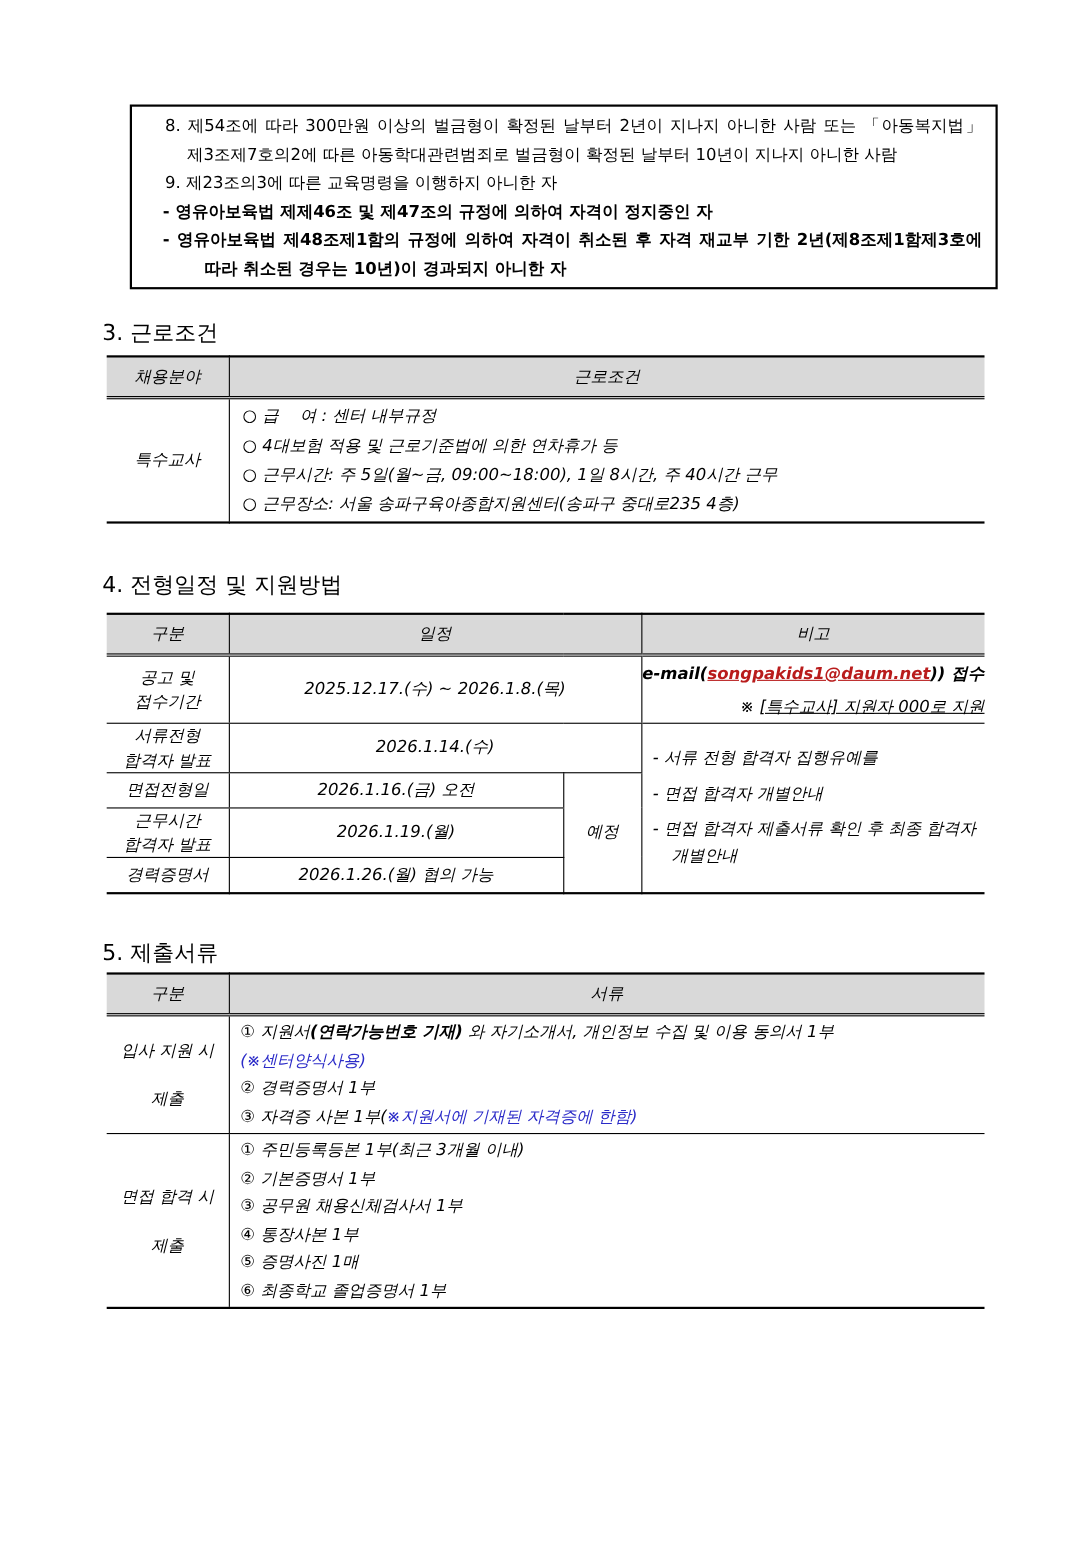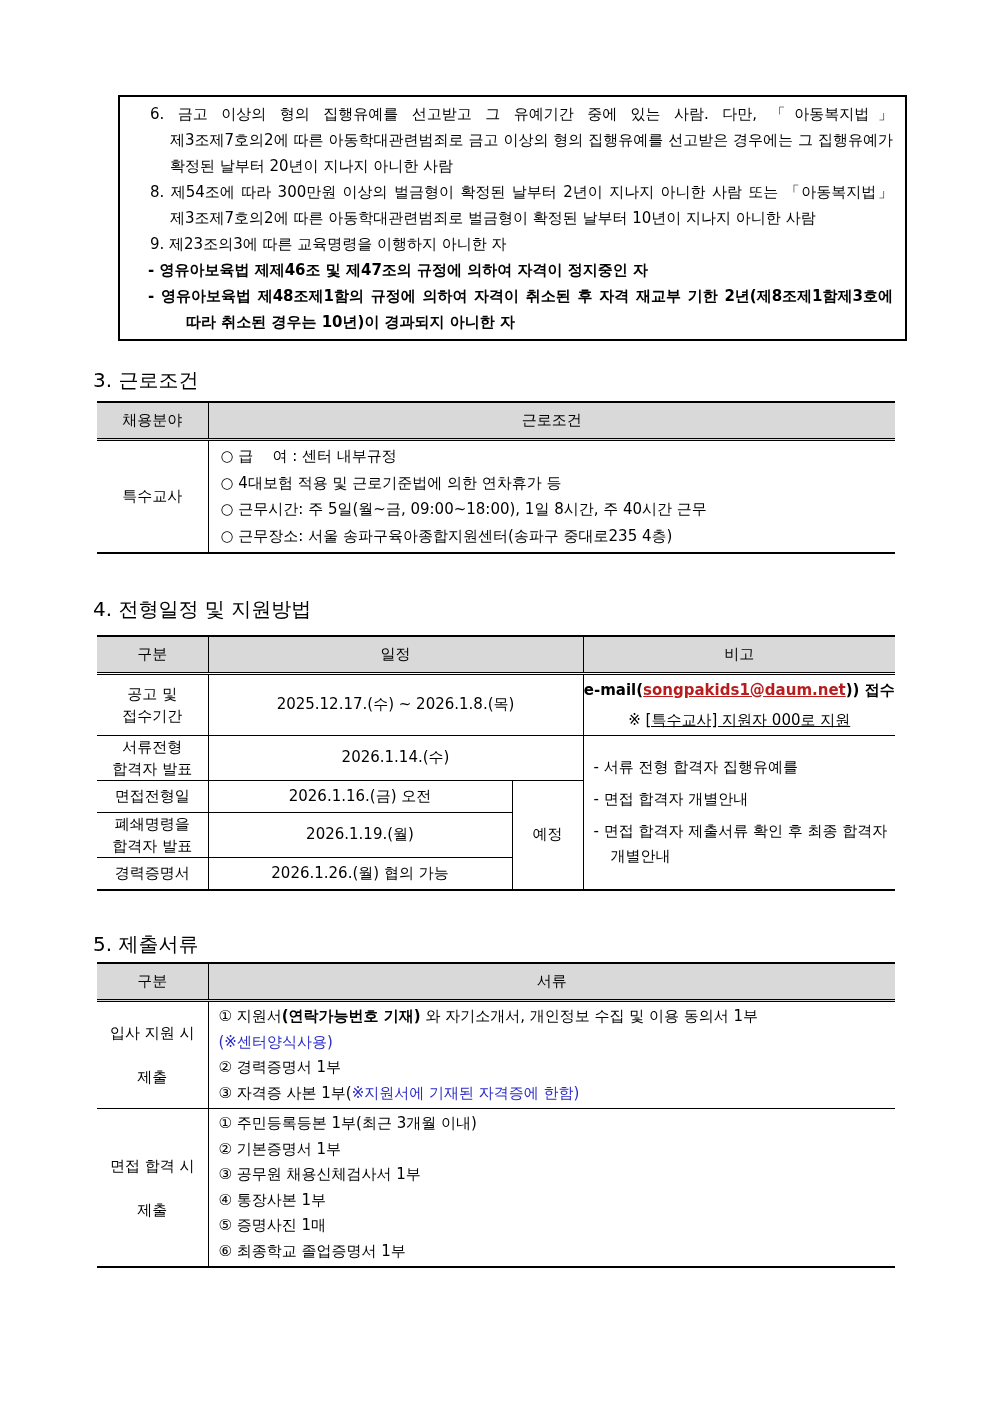--- a/index.html
+++ b/index.html
@@ -30,21 +30,21 @@
     border-collapse:collapse; table-layout:fixed; margin-left:97px; width:798px;
     border-top:2px solid #000; border-bottom:2px solid #000;
   }
   .t3 { margin-top:11px; }
   .t4 { margin-top:16px; }
   .t5 { margin-top:8px; }
   col.c-label  { width:111px; }
   col.c-date   { width:304px; }
   col.c-status { width:71px; }
   col.c-note   { width:312px; }
-  th, td { padding:0; vertical-align:middle; font-size:15px; }
+  th, td { padding:0; vertical-align:middle; font-size:15px;font-style:italic; }
   thead th {
     background:#D9D9D9; font-weight:normal; text-align:center;
     height:35px; border-bottom:3px double #000;
   }
   .bl { border-left:1px solid #000; }
   .rb { border-bottom:1px solid #000; }
   .cc { text-align:center; }
 
   
   .t3 tbody tr { height:113px; }
@@ -53,42 +53,41 @@
 
   
   .t4 tr.r1 { height:60px; }
   .t4 tr.r2 { height:44px; }
   .t4 tr.r3 { height:32px; }
   .t4 tr.r4 { height:43px; }
   .t4 tr.r5 { height:33px; }
   .lbl2 div { line-height:22px; }
   .note1 { text-align:center; }
   .note1 .n1a { font-weight:bold; line-height:30px; }
-  .note1 .n1b { line-height:30px; }
+  .note1 .n1b { line-height:30px;text-align:right; }
   .link { color:#b91c1c; font-weight:bold; text-decoration:underline; cursor:pointer; }
   .ul { text-decoration:underline; }
   .note2 { padding:0 6px 0 10px; }
   .note2 .n-item { line-height:25px; margin:7px 0; padding-left:17px; text-indent:-17px; word-break:keep-all; }
 
   
   .t5 tr.t5r1 { height:105px; }
   .t5 tr.t5r2 { height:156px; }
   .label2line div { line-height:44px; }
   .docs-cell { padding:2px 8px 2px 10px; }
   .doc-line { line-height:25.5px; word-break:keep-all; }
   .blue { color:#2B2BC8; }
   .b { font-weight:bold; }
 </style>
 </head>
 <body>
 
 <div class="page">
 
   <div class="notice-box">
-    <div class="box-item num">6. 금고 이상의 형의 집행유예를 선고받고 그 유예기간 중에 있는 사람. 다만, 「아동복지법」 제3조제7호의2에 따른 아동학대관련범죄로 금고 이상의 형의 집행유예를 선고받은 경우에는 그 집행유예가 확정된 날부터 20년이 지나지 아니한 사람</div>
     <div class="box-item num">8. 제54조에 따라 300만원 이상의 벌금형이 확정된 날부터 2년이 지나지 아니한 사람 또는 「아동복지법」 제3조제7호의2에 따른 아동학대관련범죄로 벌금형이 확정된 날부터 10년이 지나지 아니한 사람</div>
     <div class="box-item num">9. 제23조의3에 따른 교육명령을 이행하지 아니한 자</div>
     <div class="box-item dash">- 영유아보육법 제제46조 및 제47조의 규정에 의하여 자격이 정지중인 자</div>
     <div class="box-item dash">- 영유아보육법 제48조제1함의 규정에 의하여 자격이 취소된 후 자격 재교부 기한 2년(제8조제1함제3호에 따라 취소된 경우는 10년)이 경과되지 아니한 자</div>
   </div>
 
   <div class="section-heading h-s3">3. 근로조건</div>
 
   <table class="tbl t3">
     <colgroup>
@@ -158,21 +157,21 @@
           <div class="n-item">- 면접 합격자 제출서류 확인 후 최종 합격자 개별안내</div>
         </td>
       </tr>
       <tr class="r3">
         <td class="cc rb">면접전형일</td>
         <td class="bl cc rb">2026.1.16.(금) 오전</td>
         <td class="bl cc" rowspan="3">예정</td>
       </tr>
       <tr class="r4">
         <td class="cc rb lbl2">
-          <div>폐쇄명령을</div>
+          <div>근무시간</div>
           <div>합격자 발표</div>
         </td>
         <td class="bl cc rb">2026.1.19.(월)</td>
       </tr>
       <tr class="r5">
         <td class="cc">경력증명서</td>
         <td class="bl cc">2026.1.26.(월) 협의 가능</td>
       </tr>
     </tbody>
   </table>

